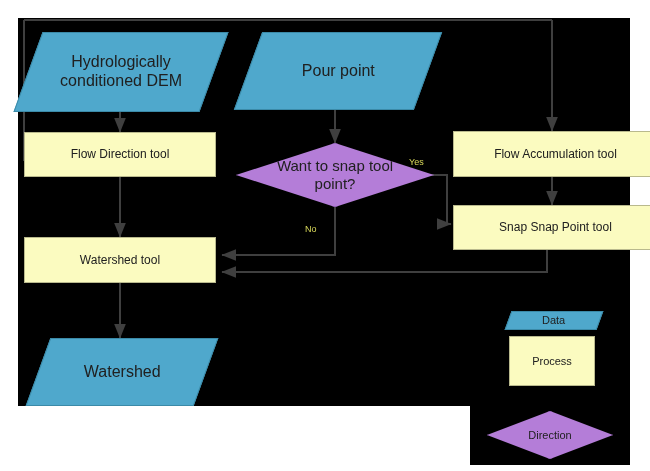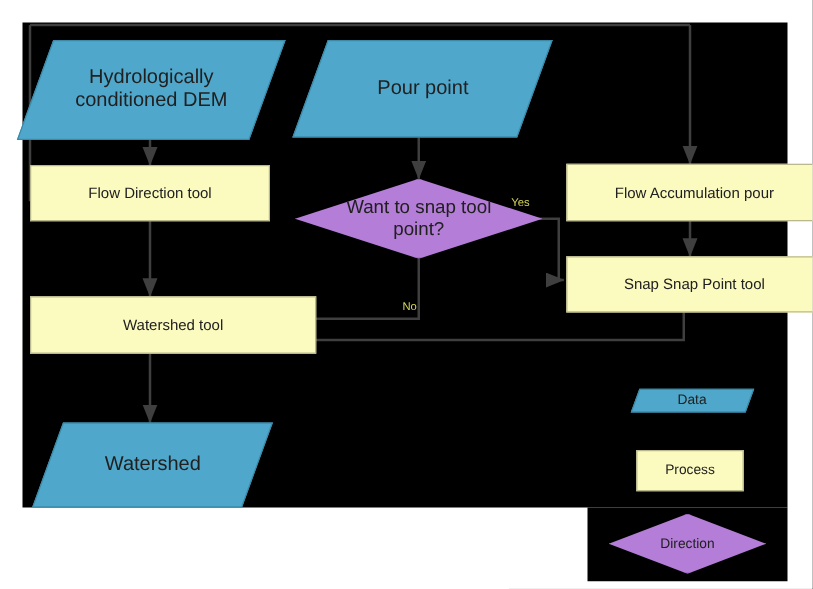--- a/index.html
+++ b/index.html
@@ -84,48 +84,48 @@
 
   <div class="node data-shape lbl-pour" style="left:248px;top:32px;width:180px;height:78px;padding:0 10px;">
     <span>Pour point</span>
   </div>
 
   <div class="node process-shape lbl-tool" style="left:24px;top:132px;width:192px;height:45px;">
     <span>Flow Direction tool</span>
   </div>
 
   <div class="node process-shape lbl-tool" style="left:453px;top:131px;width:205px;height:46px;">
-    <span>Flow Accumulation pour</span>
+    <span>Flow Accumulation tool</span>
   </div>
 
   <div class="node process-shape lbl-tool" style="left:453px;top:205px;width:205px;height:45px;">
     <span>Snap Snap Point tool</span>
   </div>
 
-  <div class="node process-shape lbl-tool" style="left:24px;top:237px;width:229px;height:46px;">
+  <div class="node process-shape lbl-tool" style="left:24px;top:237px;width:192px;height:46px;">
     <span>Watershed tool</span>
   </div>
 
   <div class="node data-shape lbl-watershed" style="left:38px;top:338px;width:168px;height:68px;padding:0 10px;">
     <span>Watershed</span>
   </div>
 
   <div class="node decision-shape lbl-diamond" style="left:236px;top:143px;width:198px;height:64px;padding:0 26px;">
     <span>Want to snap tool point?</span>
   </div>
 
   <div class="edge-label" style="left:409px;top:157px;">Yes</div>
 
-  <div class="edge-label" style="left:322px;top:224px;margin-top:16px;">No</div>
+  <div class="edge-label" style="left:305px;top:224px;">No</div>
 
   <div class="node data-shape lbl-legend" style="left:508px;top:311px;width:92px;height:19px;">
     <span>Data</span>
   </div>
 
-  <div class="node process-shape lbl-legend" style="left:509px;top:360px;width:86px;height:33px;">
+  <div class="node process-shape lbl-legend" style="left:509px;top:336px;width:86px;height:50px;">
     <span>Process</span>
   </div>
 
   <div class="node decision-shape lbl-legend" style="left:487px;top:411px;width:126px;height:48px;">
     <span>Direction</span>
   </div>
 
 </div>
 
 </body></html>

